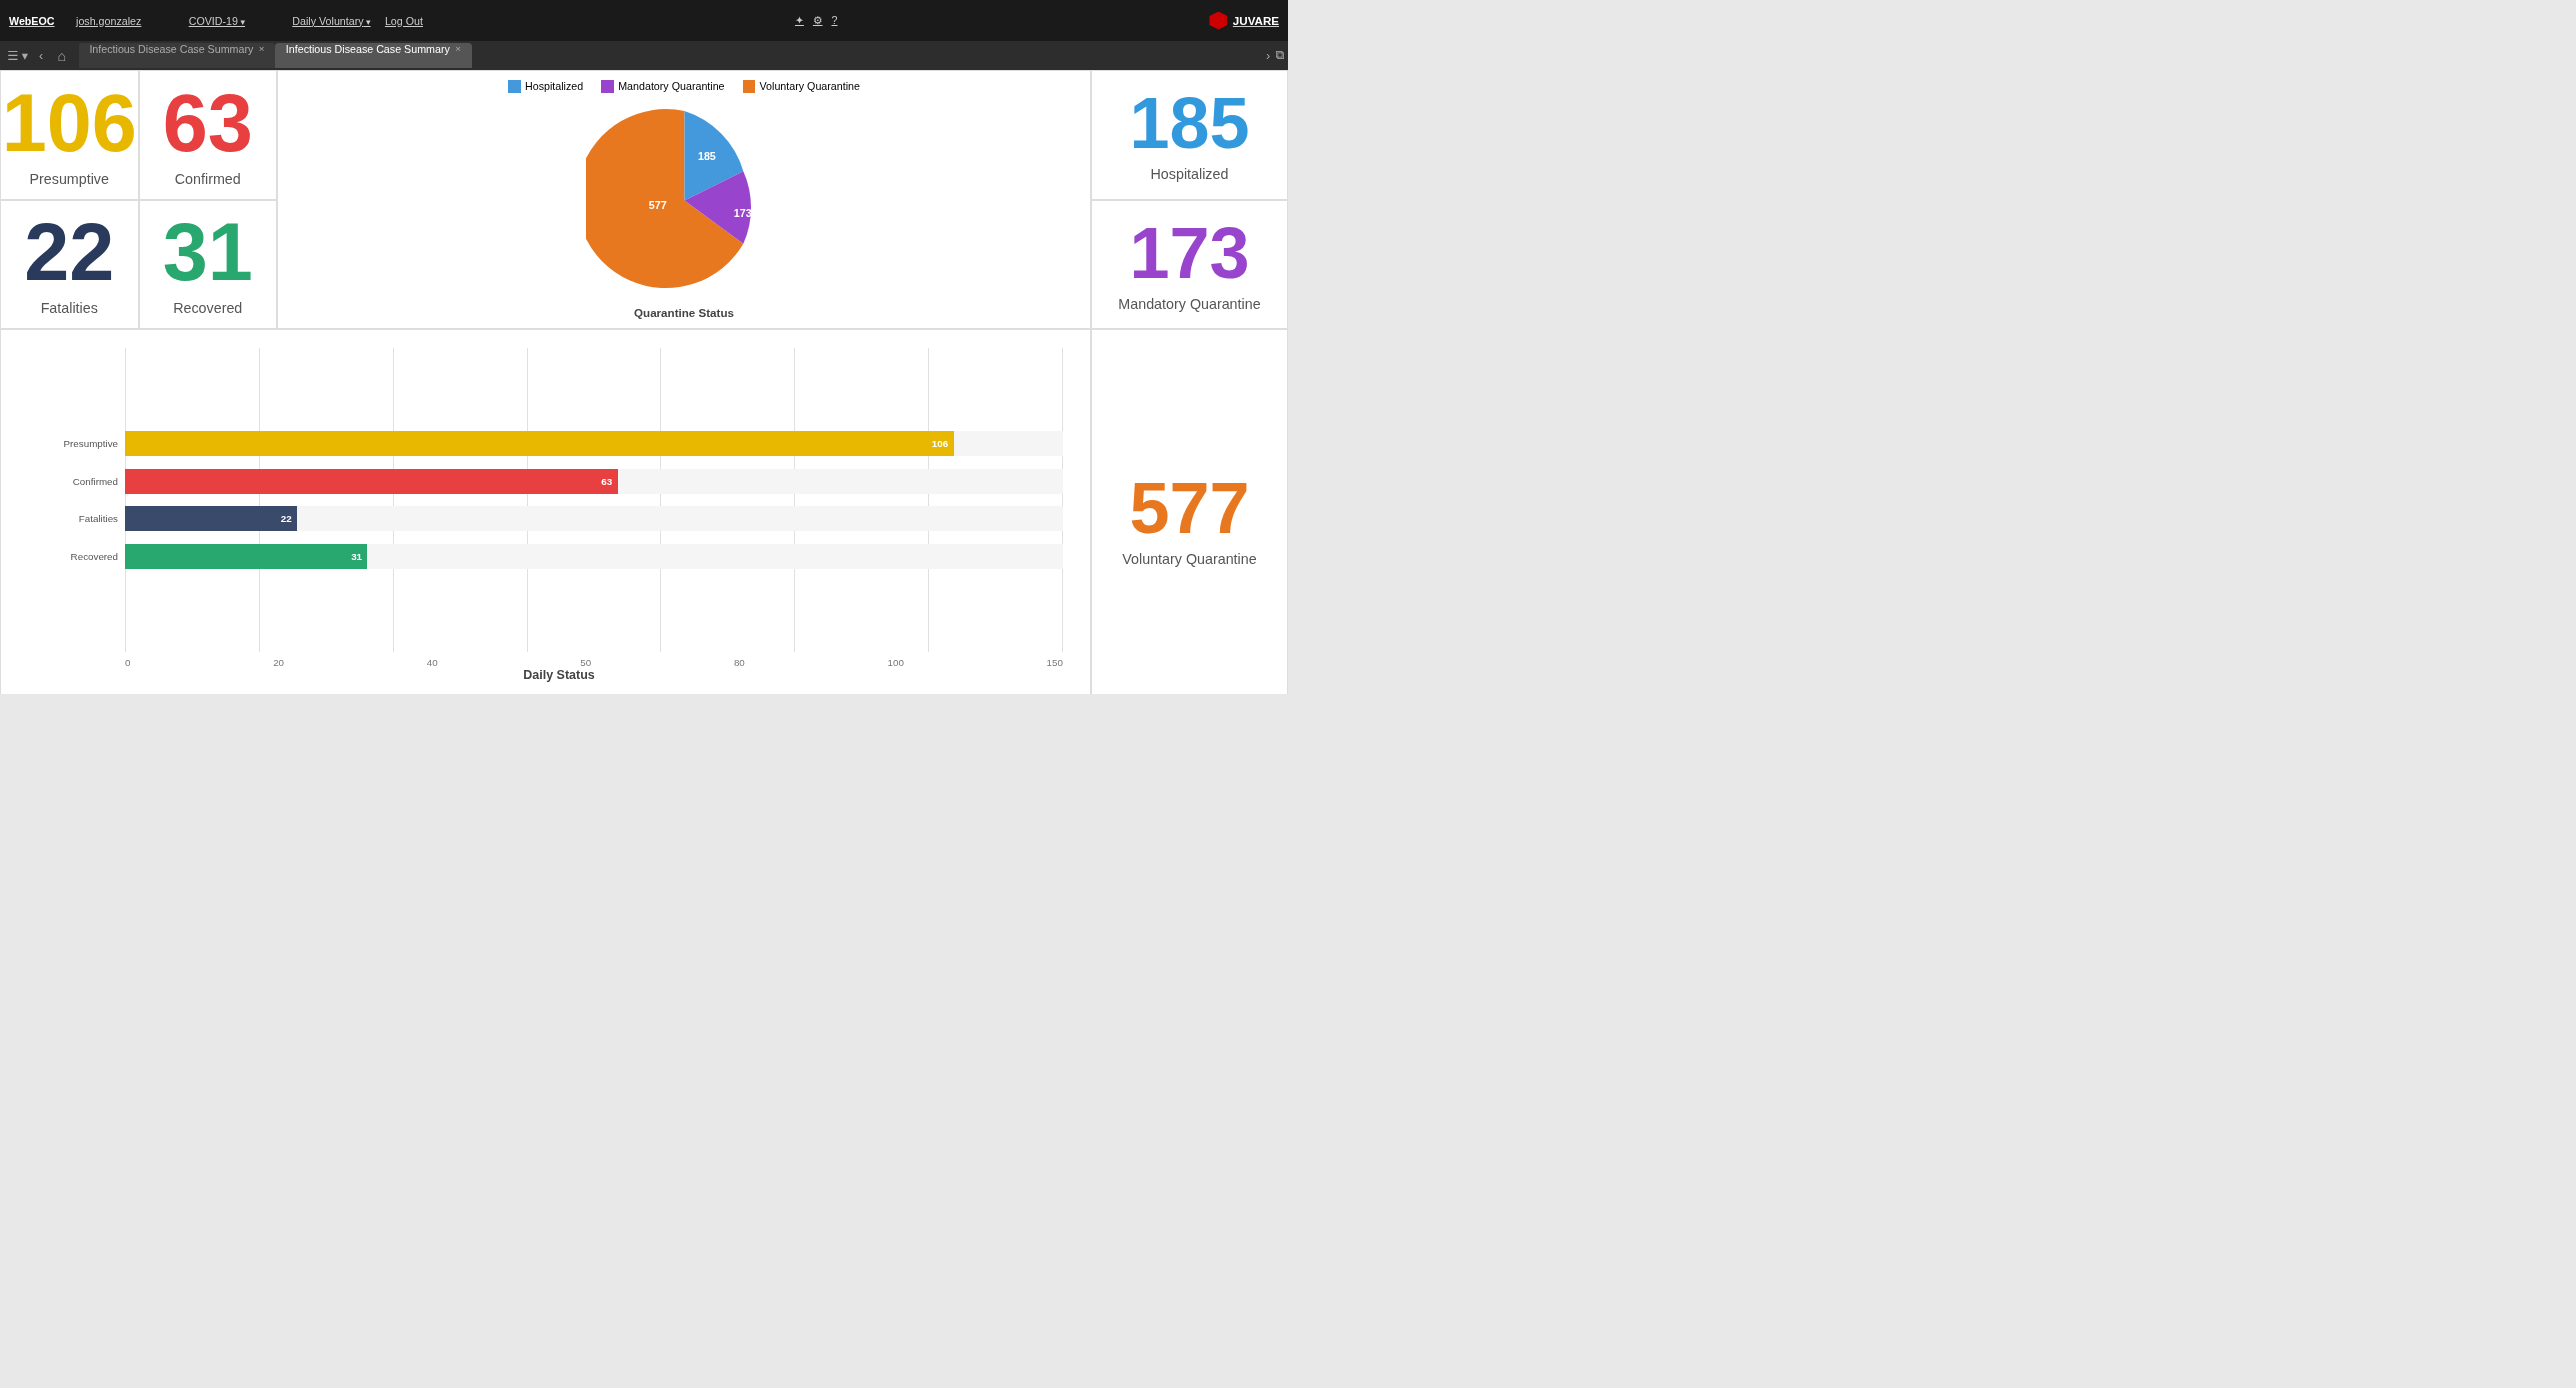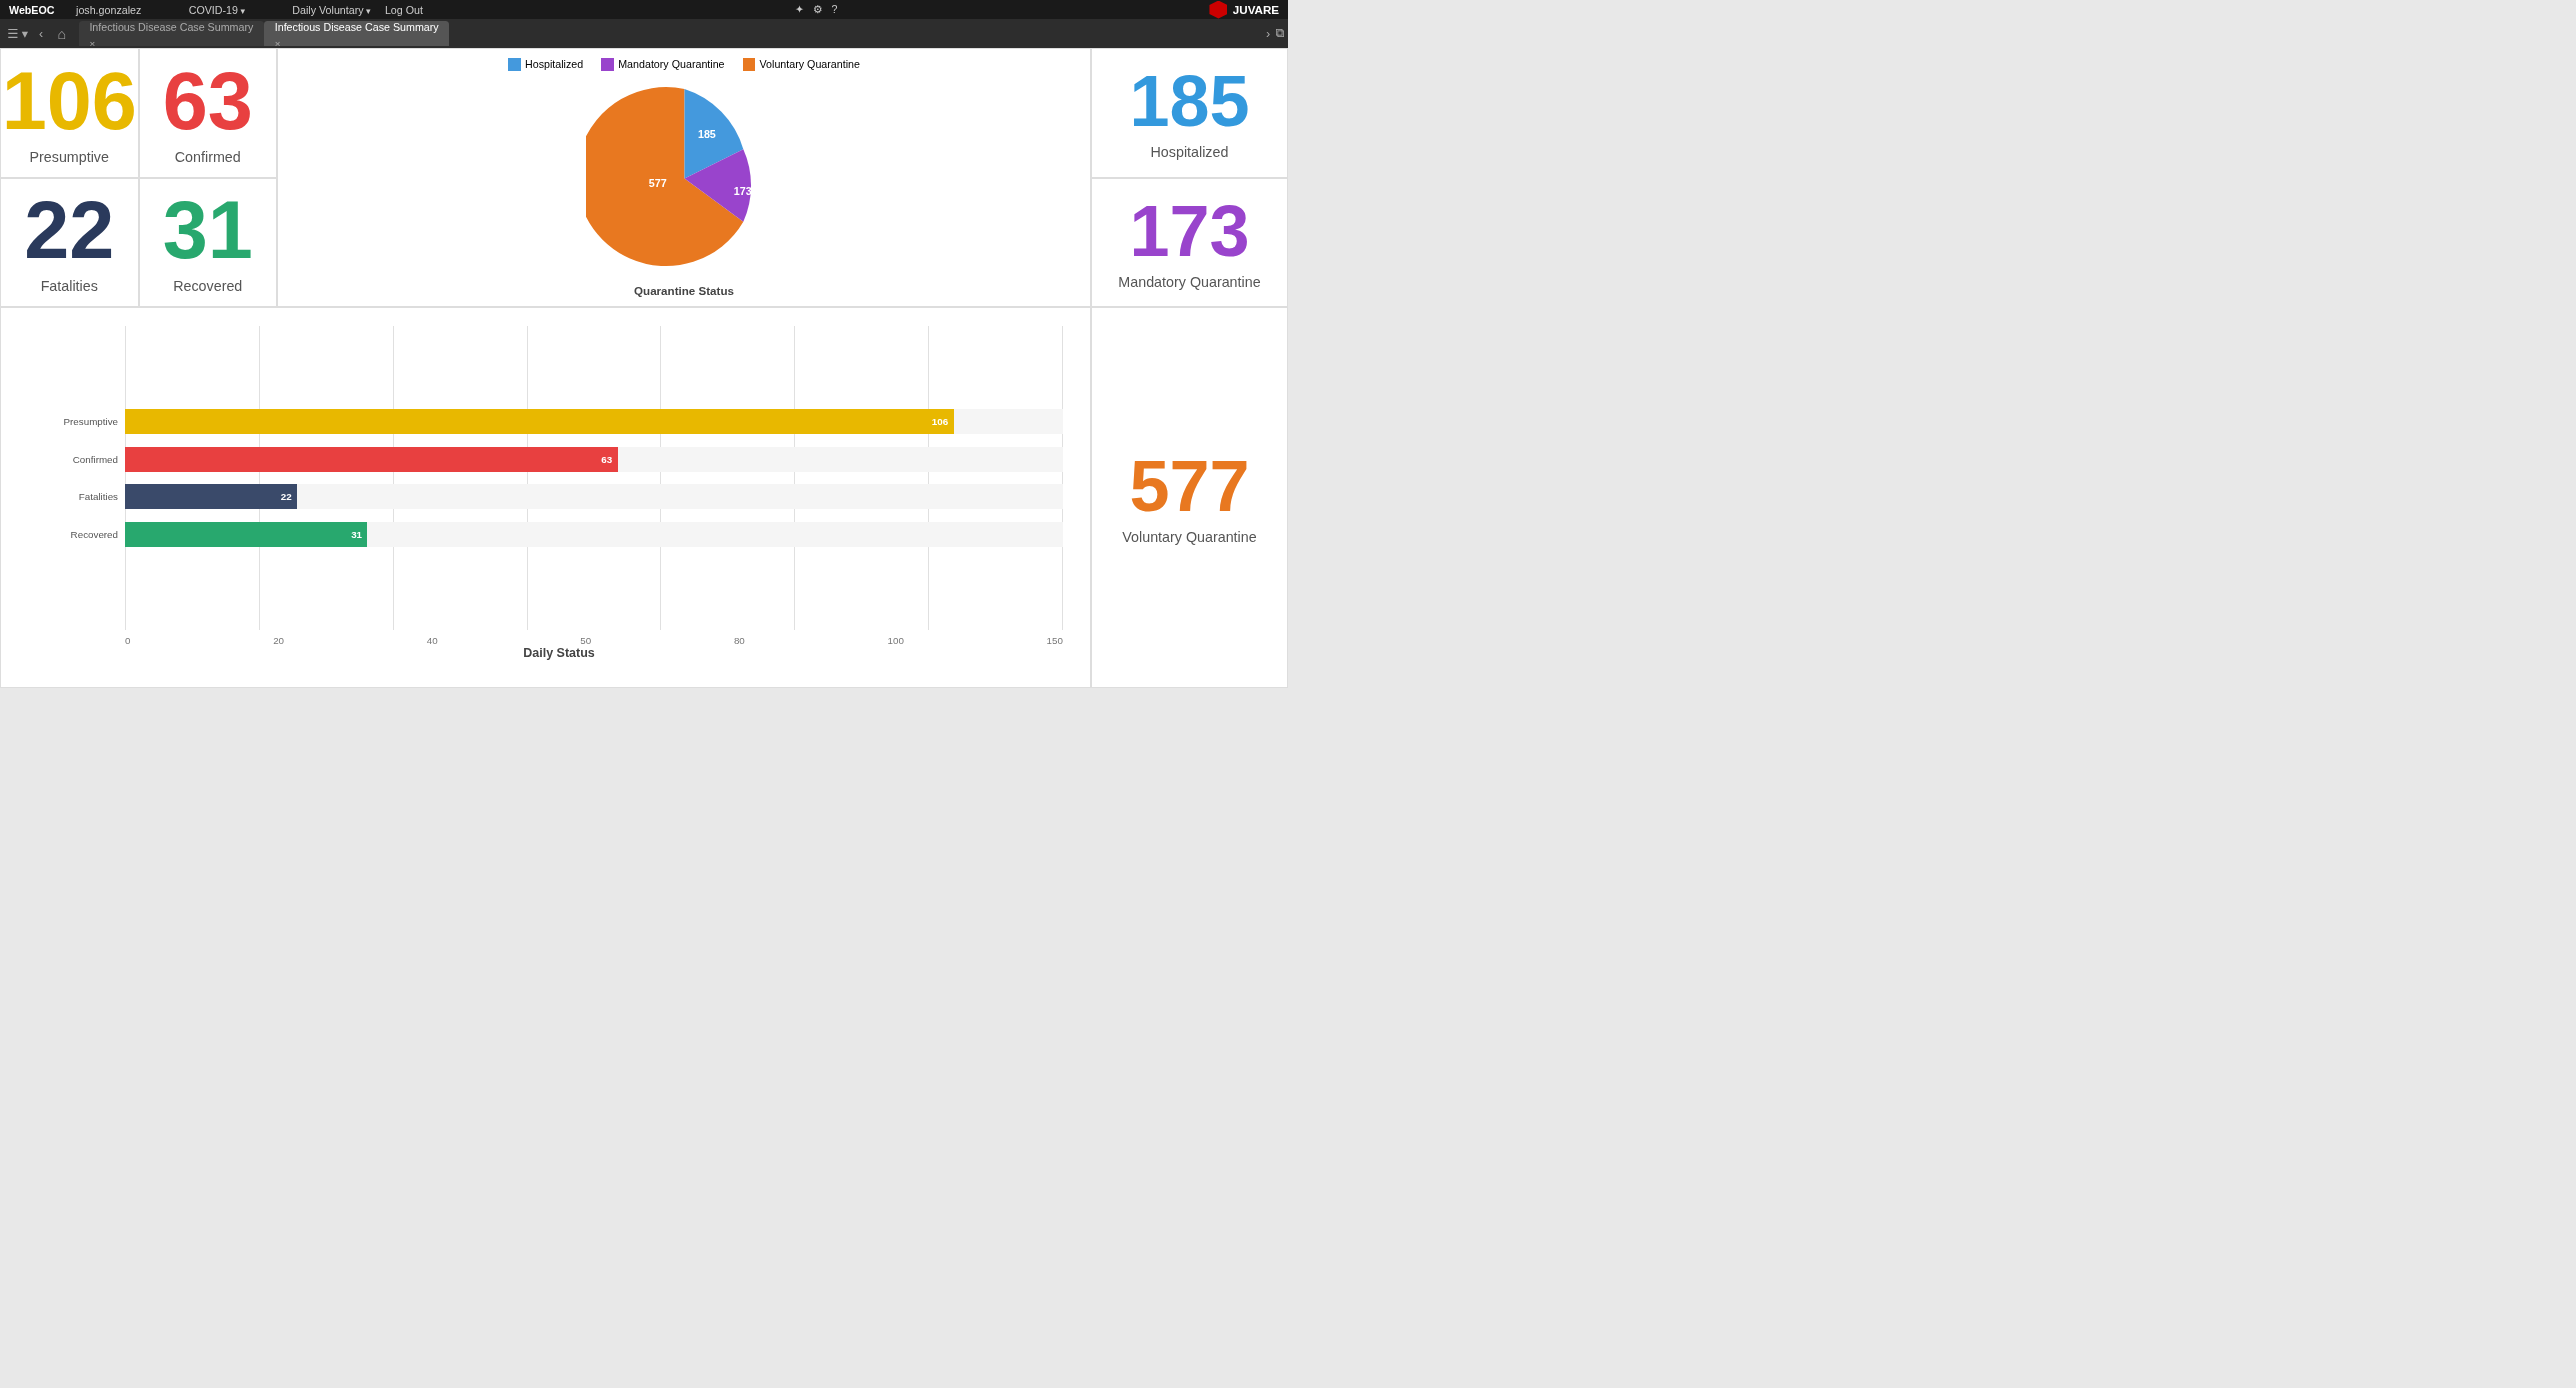--- a/index.html
+++ b/index.html
@@ -2,26 +2,27 @@
 <html style="font-size:14.3px"><head>
   <meta charset="utf-8">
   <style>
     * { box-sizing: border-box; margin: 0; padding: 0; }
     body { font-family: Arial, sans-serif; background: #e8e8e8; overflow: hidden; width: 1288px; height: 694px; }
 
     
     .top-nav {
       background: #1a1a1a;
       color: #ccc;
-      height: 19px;
+      height: 41px;
       display: flex;
       align-items: center;
       padding: 0 9px;
       font-size: 10.7px;
       gap: 14.3px;
+      text-decoration: underline;
     }
     .top-nav .brand { color: white; font-weight: bold; margin-right: 7.2px; }
     .top-nav span { cursor: pointer; }
     .top-nav .nav-item { position: relative; cursor: pointer; margin-left: 33px; }
     .top-nav .nav-item::after { content: ' ▾'; font-size: 9px; }
     .top-nav .icons { margin-left: auto; display: flex; gap: 9px; }
     .juvare-logo {
       margin-left: auto;
       display: flex;
       align-items: center;
@@ -56,21 +57,20 @@
     }
     .tab {
       height: 25px;
       display: flex;
       align-items: flex-start;
       padding: 0 10.7px;
       font-size: 10.7px;
       cursor: pointer;
       border-radius: 3.6px 3.6px 0 0;
       gap: 5.4px;
-      flex-direction: column;
     }
     .tab.inactive {
       background: #3a3a3a;
       color: #aaa;
     }
     .tab.active {
       background: #555;
       color: white;
     }
     .tab .close-x { font-size: 9.8px; color: #aaa; cursor: pointer; }

